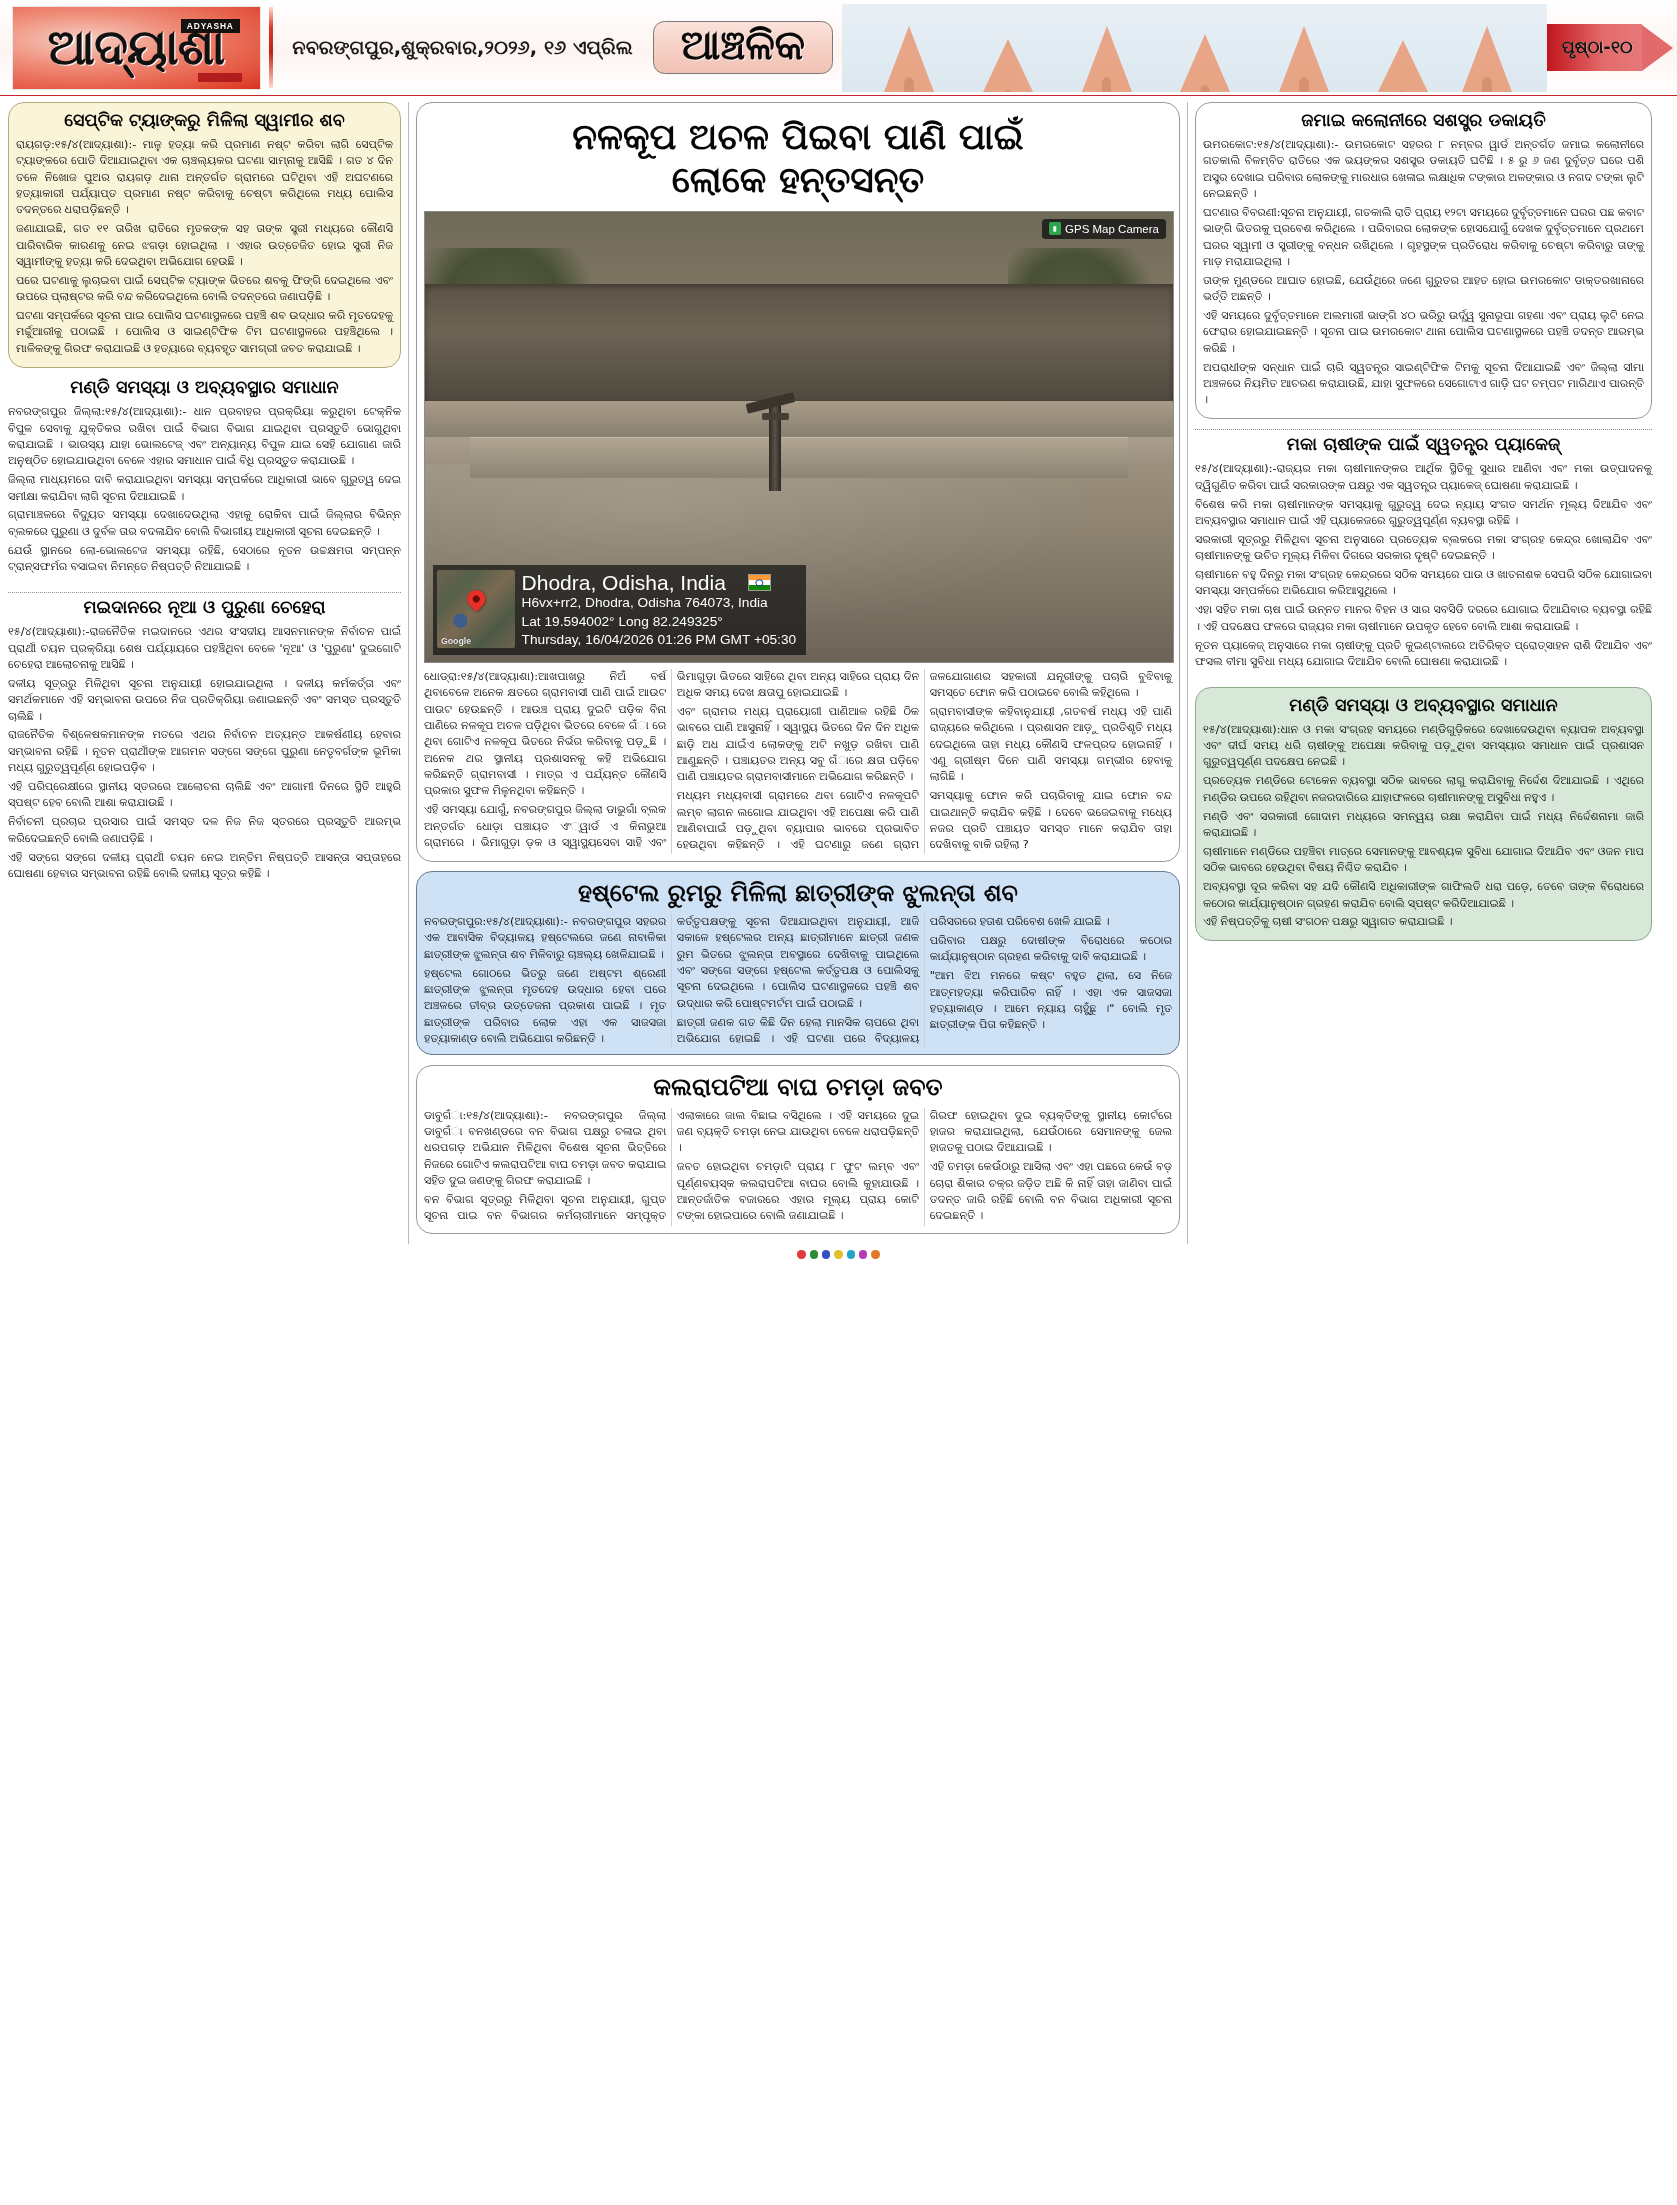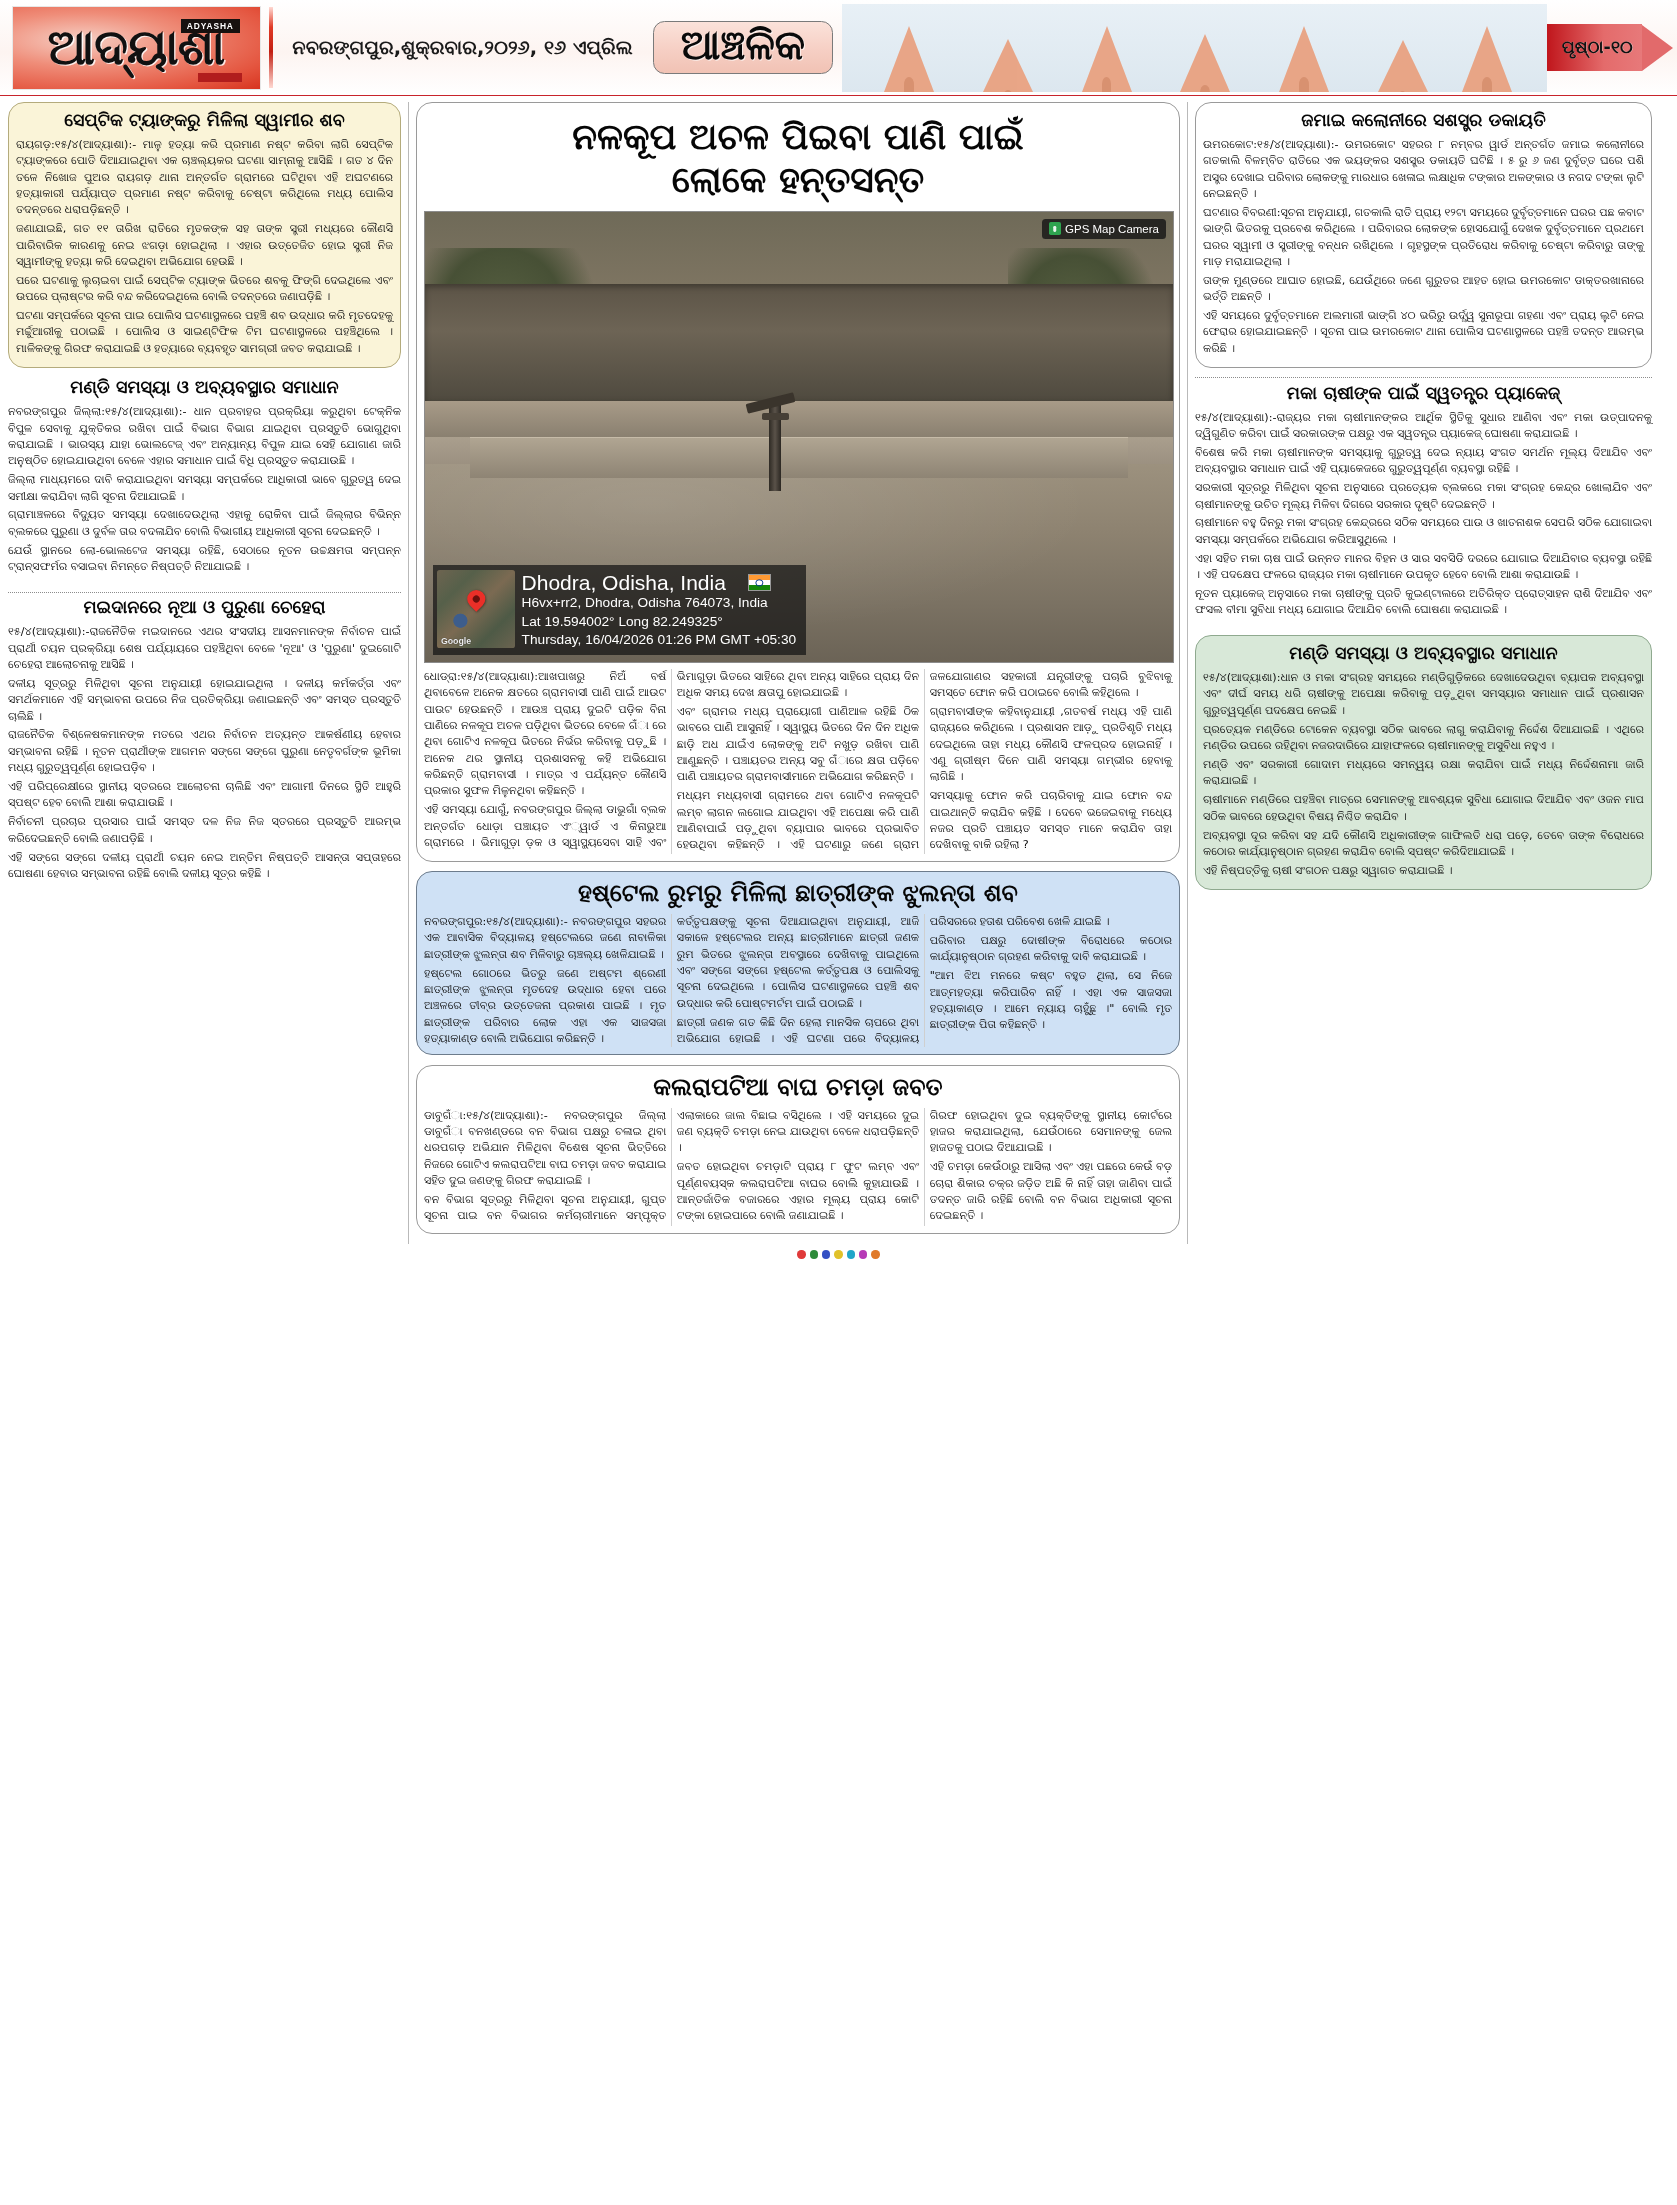--- a/index.html
+++ b/index.html
@@ -516,20 +516,21 @@
 
     <div class="col col-right">
 
       <div class="card">
         <div class="hl hl-md">ଜମାଇ କଲୋନୀରେ ସଶସ୍ତ୍ର ଡକାୟତି</div>
         <div class="body">
           <p>ଉମରକୋଟ:୧୫/୪(ଆଦ୍ୟାଶା):- ଉମରକୋଟ ସହରର ୮ ନମ୍ବର ୱାର୍ଡ ଅନ୍ତର୍ଗତ ଜମାଇ କଲୋନୀରେ ଗତକାଲି ବିଳମ୍ବିତ ରାତିରେ ଏକ ଭୟଙ୍କର ସଶସ୍ତ୍ର ଡକାୟତି ଘଟିଛି । ୫ ରୁ ୬ ଜଣ ଦୁର୍ବୃତ୍ତ ଘରେ ପଶି ଅସ୍ତ୍ର ଦେଖାଇ ପରିବାର ଲୋକଙ୍କୁ ମାରଧାର ଖେଳାଇ ଲକ୍ଷାଧିକ ଟଙ୍କାର ଅଳଙ୍କାର ଓ ନଗଦ ଟଙ୍କା ଲୁଟି ନେଇଛନ୍ତି ।</p>
           <p>ଘଟଣାର ବିବରଣୀ:ସୂଚନା ଅନୁଯାୟୀ, ଗତକାଲି ରାତି ପ୍ରାୟ ୧୨ଟା ସମୟରେ ଦୁର୍ବୃତ୍ତମାନେ ଘରର ପଛ କବାଟ ଭାଙ୍ଗି ଭିତରକୁ ପ୍ରବେଶ କରିଥିଲେ । ପରିବାରର ଲୋକଙ୍କ ହୋସଯୋଗୁଁ ଦେଖକ ଦୁର୍ବୃତ୍ତମାନେ ପ୍ରଥମେ ଘରର ସ୍ୱାମୀ ଓ ସ୍ତ୍ରୀଙ୍କୁ ବନ୍ଧନ ରଖିଥିଲେ । ଗୃହସ୍ଥଙ୍କ ପ୍ରତିରୋଧ କରିବାକୁ ଚେଷ୍ଟା କରିବାରୁ ତାଙ୍କୁ ମାଡ଼ ମରାଯାଇଥିଲା ।</p>
           <p>ତାଙ୍କ ମୁଣ୍ଡରେ ଆଘାତ ହୋଇଛି, ଯେଉଁଥିରେ ଜଣେ ଗୁରୁତର ଆହତ ହୋଇ ଉମରକୋଟ ଡାକ୍ତରଖାନାରେ ଭର୍ତ୍ତି ଅଛନ୍ତି ।</p>
           <p>ଏହି ସମୟରେ ଦୁର୍ବୃତ୍ତମାନେ ଅଲମାରୀ ଭାଙ୍ଗି ୪୦ ଭରିରୁ ଉର୍ଦ୍ଧ୍ୱ ସୁନାରୂପା ଗହଣା ଏବଂ ପ୍ରାୟ ଲୁଟି ନେଇ ଫେରାର ହୋଇଯାଇଛନ୍ତି । ସୂଚନା ପାଇ ଉମରକୋଟ ଥାନା ପୋଲିସ ଘଟଣାସ୍ଥଳରେ ପହଞ୍ଚି ତଦନ୍ତ ଆରମ୍ଭ କରିଛି ।</p>
+          <p>ଅପରାଧୀଙ୍କ ସନ୍ଧାନ ପାଇଁ ଚାରି ସ୍ୱତନ୍ତ୍ର ସାଇଣ୍ଟିଫିକ ଟିମକୁ ସୂଚନା ଦିଆଯାଇଛି ଏବଂ ଜିଲ୍ଲା ସୀମା ଅଞ୍ଚଳରେ ନିୟମିତ ଆଚରଣ କରାଯାଉଛି, ଯାହା ସୁଫଳରେ ସେଗୋଟାଏ ଗାଡ଼ି ଘଟ ଚମ୍ପଟ ମାରିଥାଏ ପାରନ୍ତି ।</p>
         </div>
       </div>
 
       <div class="dotrule"></div>
 
       <div class="card plain">
         <div class="hl hl-md">ମକା ଚାଷୀଙ୍କ ପାଇଁ ସ୍ୱତନ୍ତ୍ର ପ୍ୟାକେଜ୍</div>
         <div class="body">
           <p>୧୫/୪(ଆଦ୍ୟାଶା):-ରାଜ୍ୟର ମକା ଚାଷୀମାନଙ୍କର ଆର୍ଥିକ ସ୍ଥିତିକୁ ସୁଧାର ଆଣିବା ଏବଂ ମକା ଉତ୍ପାଦନକୁ ଦ୍ୱିଗୁଣିତ କରିବା ପାଇଁ ସରକାରଙ୍କ ପକ୍ଷରୁ ଏକ ସ୍ୱତନ୍ତ୍ର ପ୍ୟାକେଜ୍ ଘୋଷଣା କରାଯାଇଛି ।</p>
           <p>ବିଶେଷ କରି ମକା ଚାଷୀମାନଙ୍କ ସମସ୍ୟାକୁ ଗୁରୁତ୍ୱ ଦେଇ ନ୍ୟାୟ ସଂଗତ ସମର୍ଥନ ମୂଲ୍ୟ ଦିଆଯିବ ଏବଂ ଅବ୍ୟବସ୍ଥାର ସମାଧାନ ପାଇଁ ଏହି ପ୍ୟାକେଜରେ ଗୁରୁତ୍ୱପୂର୍ଣ୍ଣ ବ୍ୟବସ୍ଥା ରହିଛି ।</p>

